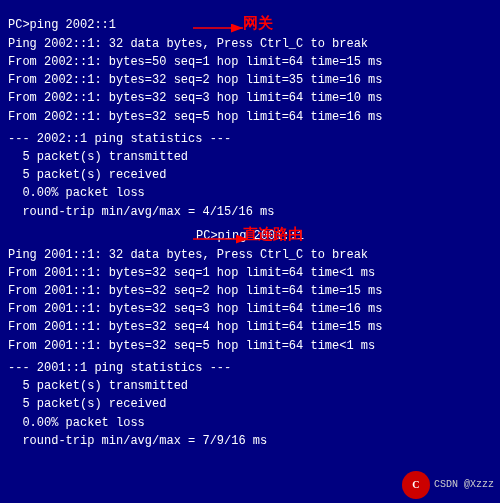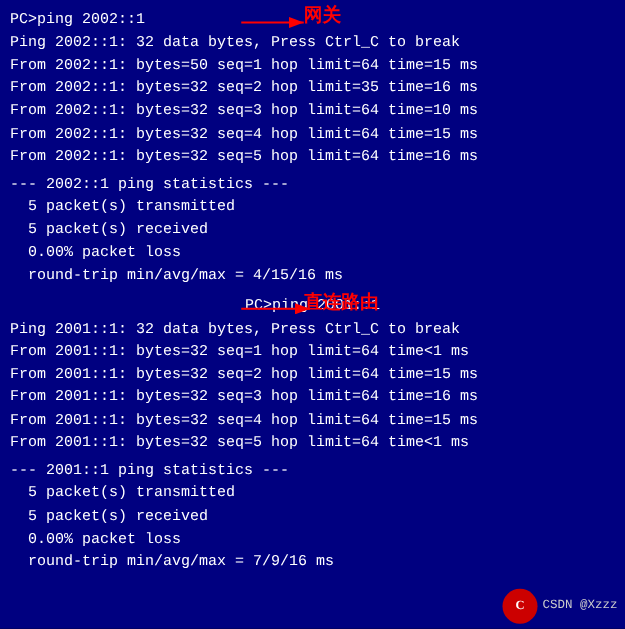--- a/index.html
+++ b/index.html
@@ -7,21 +7,21 @@
       width: 500px;
       height: 503px;
       background: #000;
       font-family: 'Courier New', Courier, monospace;
       font-size: 12px;
       color: #fff;
       overflow: hidden;
       position: relative;
     }
     .terminal {
-      padding: 6px 8px;
+      padding: 16px 8px;
       line-height: 1.55;
       background: #000080;
       width: 100%;
       height: 100%;
       position: relative;
     }
     .line {
       white-space: pre;
       color: #ffffff;
       font-size: 12px;
@@ -89,21 +89,20 @@
       </defs>
     </svg>
     <span class="annotation" style="left:235px; top:-4px;">网关</span>
   </div>
 
   <div>
     <div class="line">Ping 2002::1: 32 data bytes, Press Ctrl_C to break</div>
     <div class="line">From 2002::1: bytes=50 seq=1 hop limit=64 time=15 ms</div>
     <div class="line">From 2002::1: bytes=32 seq=2 hop limit=35 time=16 ms</div>
     <div class="line">From 2002::1: bytes=32 seq=3 hop limit=64 time=10 ms</div>
-    <div class="line">From 2002::1: bytes=32 seq=4 hop limit=64 time=15 ms</div>
     <div class="line">From 2002::1: bytes=32 seq=5 hop limit=64 time=16 ms</div>
   </div>
 
   <div class="spacer"></div>
 
   <div>
     <div class="line">--- 2002::1 ping statistics ---</div>
     <div class="line">  5 packet(s) transmitted</div>
     <div class="line">  5 packet(s) received</div>
     <div class="line">  0.00% packet loss</div>

